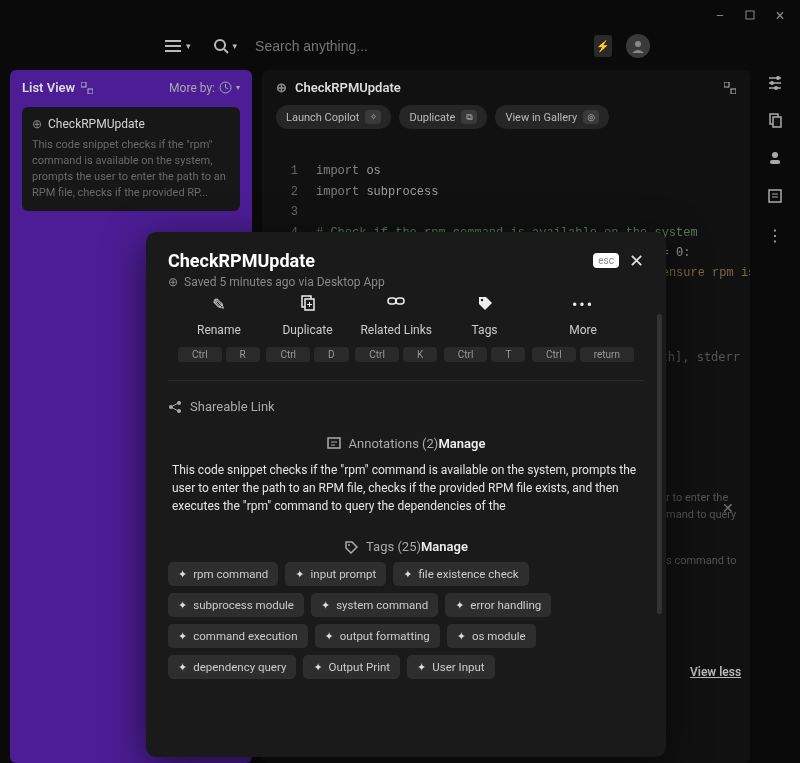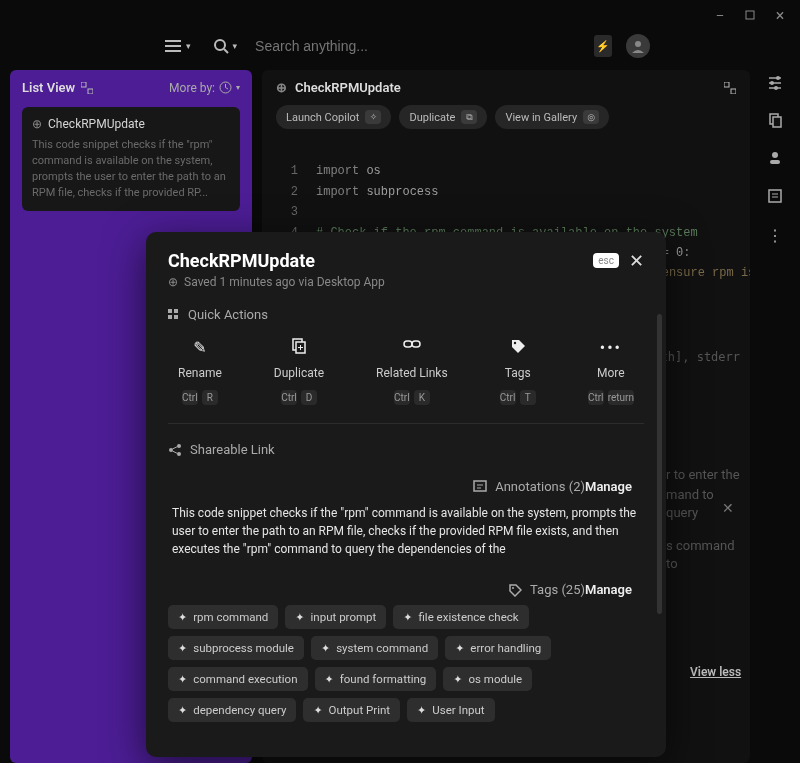--- a/index.html
+++ b/index.html
@@ -208,33 +208,33 @@
     padding: 6px 10px 0;
   }
   .qa-item {
     display: flex; flex-direction: column; align-items: center; gap: 8px;
     color: #ccc; font-size: 12px;
   }
   .qa-icon { font-size: 16px; color: #eee; height: 20px; }
   .kbd-row { display: flex; gap: 4px; margin-top: 2px; }
   .kbd {
     background: #2a2a2a; color: #999; font-size: 10px;
-    padding: 2px 0; border-radius: 4px;
+    padding: 2px 14px; border-radius: 4px;
     min-width: 16px; text-align: center;
   }
   .hr { height: 1px; background: #2d2d2d; margin: 18px 0 4px; }
   .gen-btn {
     background: #2e2e2e; color: #ccc;
     padding: 7px 12px; border-radius: 14px;
     font-size: 12px;
     display: inline-flex; align-items: center; gap: 8px;
     cursor: pointer;
   }
   .section-head {
-    display: flex; align-items: center; justify-content: flex-end;
+    display: flex; align-items: center; justify-content: center;
     margin: 22px 12px 8px;
     color: #aaa; font-size: 13px;
   }
   .section-head .left-h { display: flex; align-items: center; gap: 8px; }
   .manage { color: #eee; font-weight: 600; cursor: pointer; }
   .anno-text {
     color: #e5e5e5; font-size: 12px; line-height: 1.5;
     padding: 2px 4px;
   }
   .tag-cloud {
@@ -247,24 +247,24 @@
     border-radius: 5px;
     font-size: 11.5px;
     display: inline-flex; align-items: center; gap: 6px;
     cursor: pointer;
   }
   .tag .sparkle { color: #ddd; font-size: 11px; }
   
   .behind {
     position: absolute;
     left: 666px;
-    top: 466px;
+    top: 490px;
     width: 80px;
     color: #555;
-    font-size: 13px;
+    font-size: 11px;
     line-height: 1.4;
   }
   .behind-x {
     position: absolute;
     left: 722px; top: 500px;
     color: #777; font-size: 14px;
   }
   .viewless {
     position: absolute;
     left: 690px; top: 665px;
@@ -407,49 +407,40 @@
         </svg>
       </span>
     <span style="font-size:16px;color:#aaa">⋮</span>
   </div>
 </div>
 
 <div class="behind-x">✕</div>
 <div class="behind">
   <div style="margin-bottom:2px">r to enter the</div>
   <div>mand to query</div>
-  <div style="margin-top:14px">s command to</div>
+  <div style="margin-top:30px">s command to</div>
 </div>
 <div class="viewless">View less</div>
 
 <div class="modal">
   <div class="modal-scroll"></div>
   <div class="modal-head">
     <div>
       <div class="title">CheckRPMUpdate</div>
       <div class="sub">
         <span>⊕</span>
-        <span>Saved 1 minutes ago via Desktop App</span>
+        <span>Saved 5 minutes ago via Desktop App</span>
       </div>
     </div>
     <div class="closewrap">
       <span class="esc">esc</span>
       <span class="xbtn">✕</span>
     </div>
   </div>
 
-  <div class="section-label">
-    <svg width="12" height="12">
-        <rect x="0" y="0" width="4" height="4" fill="#aaa"></rect>
-        <rect x="6" y="0" width="4" height="4" fill="#aaa"></rect>
-        <rect x="0" y="6" width="4" height="4" fill="#aaa"></rect>
-        <rect x="6" y="6" width="4" height="4" fill="#aaa"></rect>
-      </svg>
-    <span>Quick Actions</span>
-  </div>
 
   <div class="qa-grid">
     <div class="qa-item">
       <span class="qa-icon">✎</span>
       <span>Rename</span>
       <div class="kbd-row">
           <span class="kbd">Ctrl</span>
           <span class="kbd">R</span>
         </div>
     </div>
@@ -564,21 +555,21 @@
       <div class="tag">
         <span class="sparkle">✦</span>
         <span>error handling</span>
       </div>
       <div class="tag">
         <span class="sparkle">✦</span>
         <span>command execution</span>
       </div>
       <div class="tag">
         <span class="sparkle">✦</span>
-        <span>found formatting</span>
+        <span>output formatting</span>
       </div>
       <div class="tag">
         <span class="sparkle">✦</span>
         <span>os module</span>
       </div>
       <div class="tag">
         <span class="sparkle">✦</span>
         <span>dependency query</span>
       </div>
       <div class="tag">

